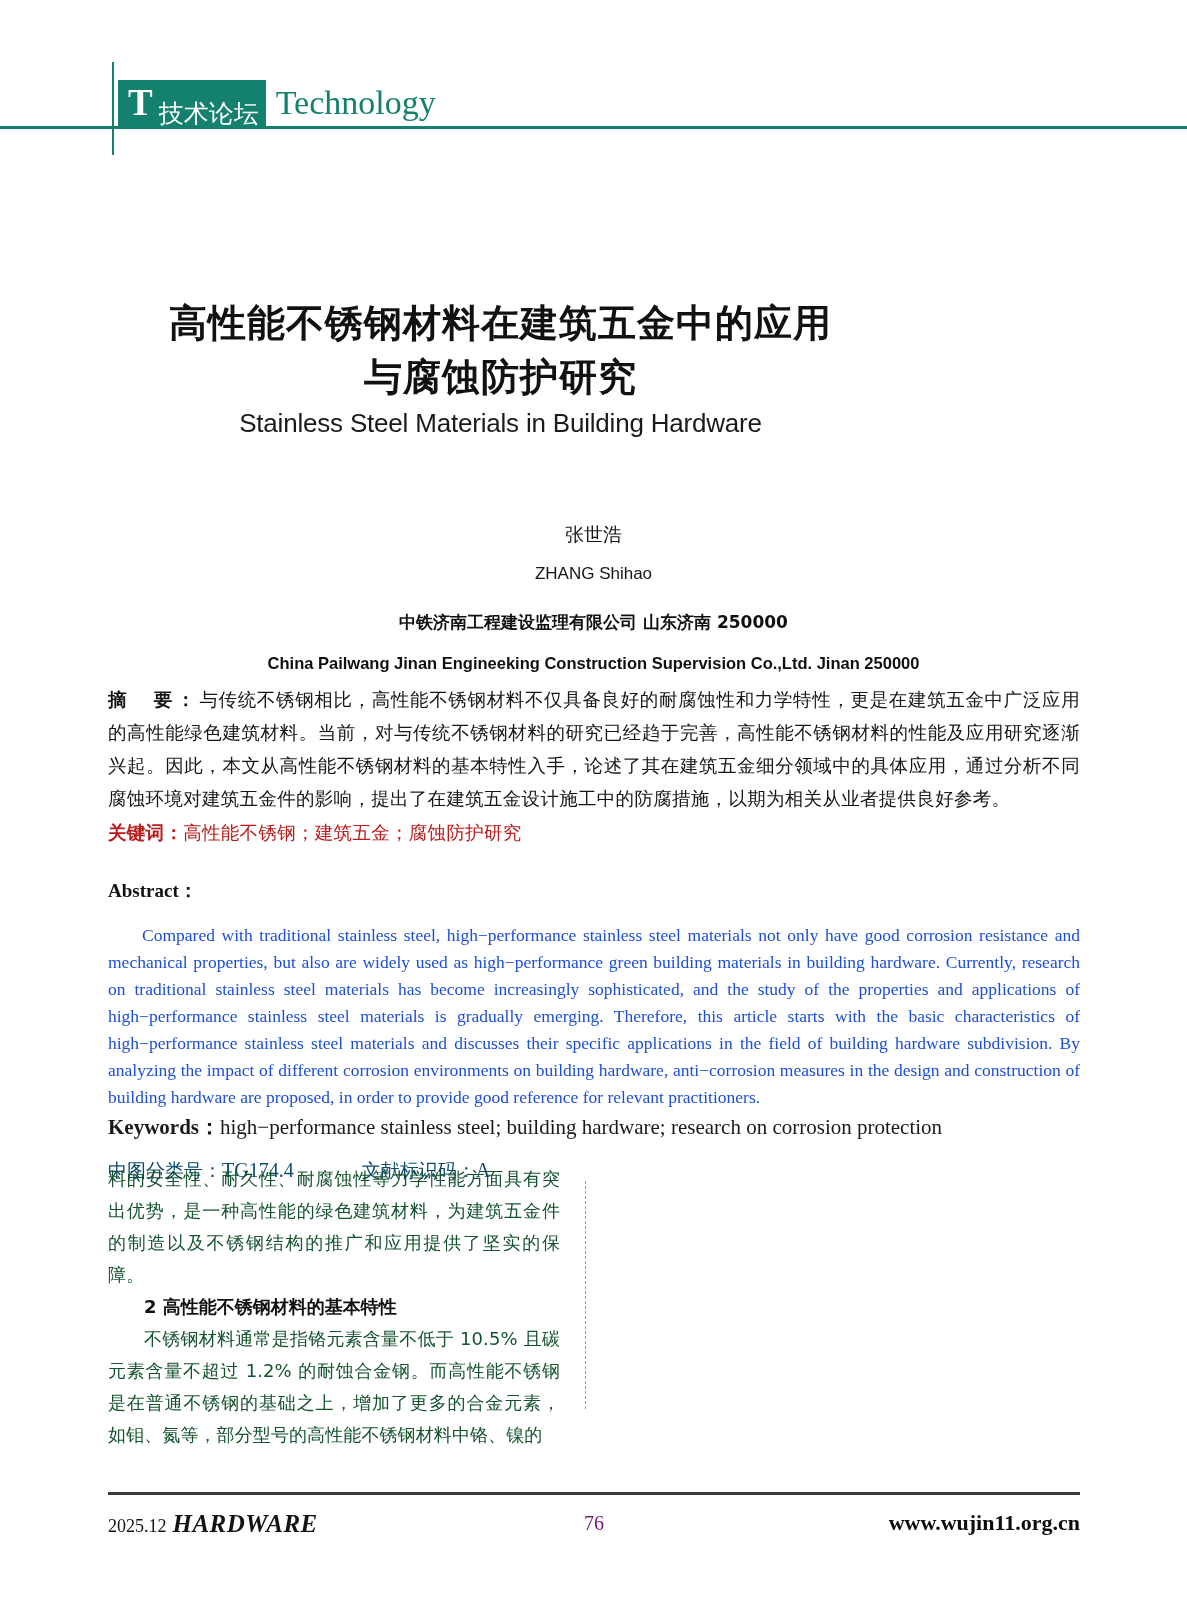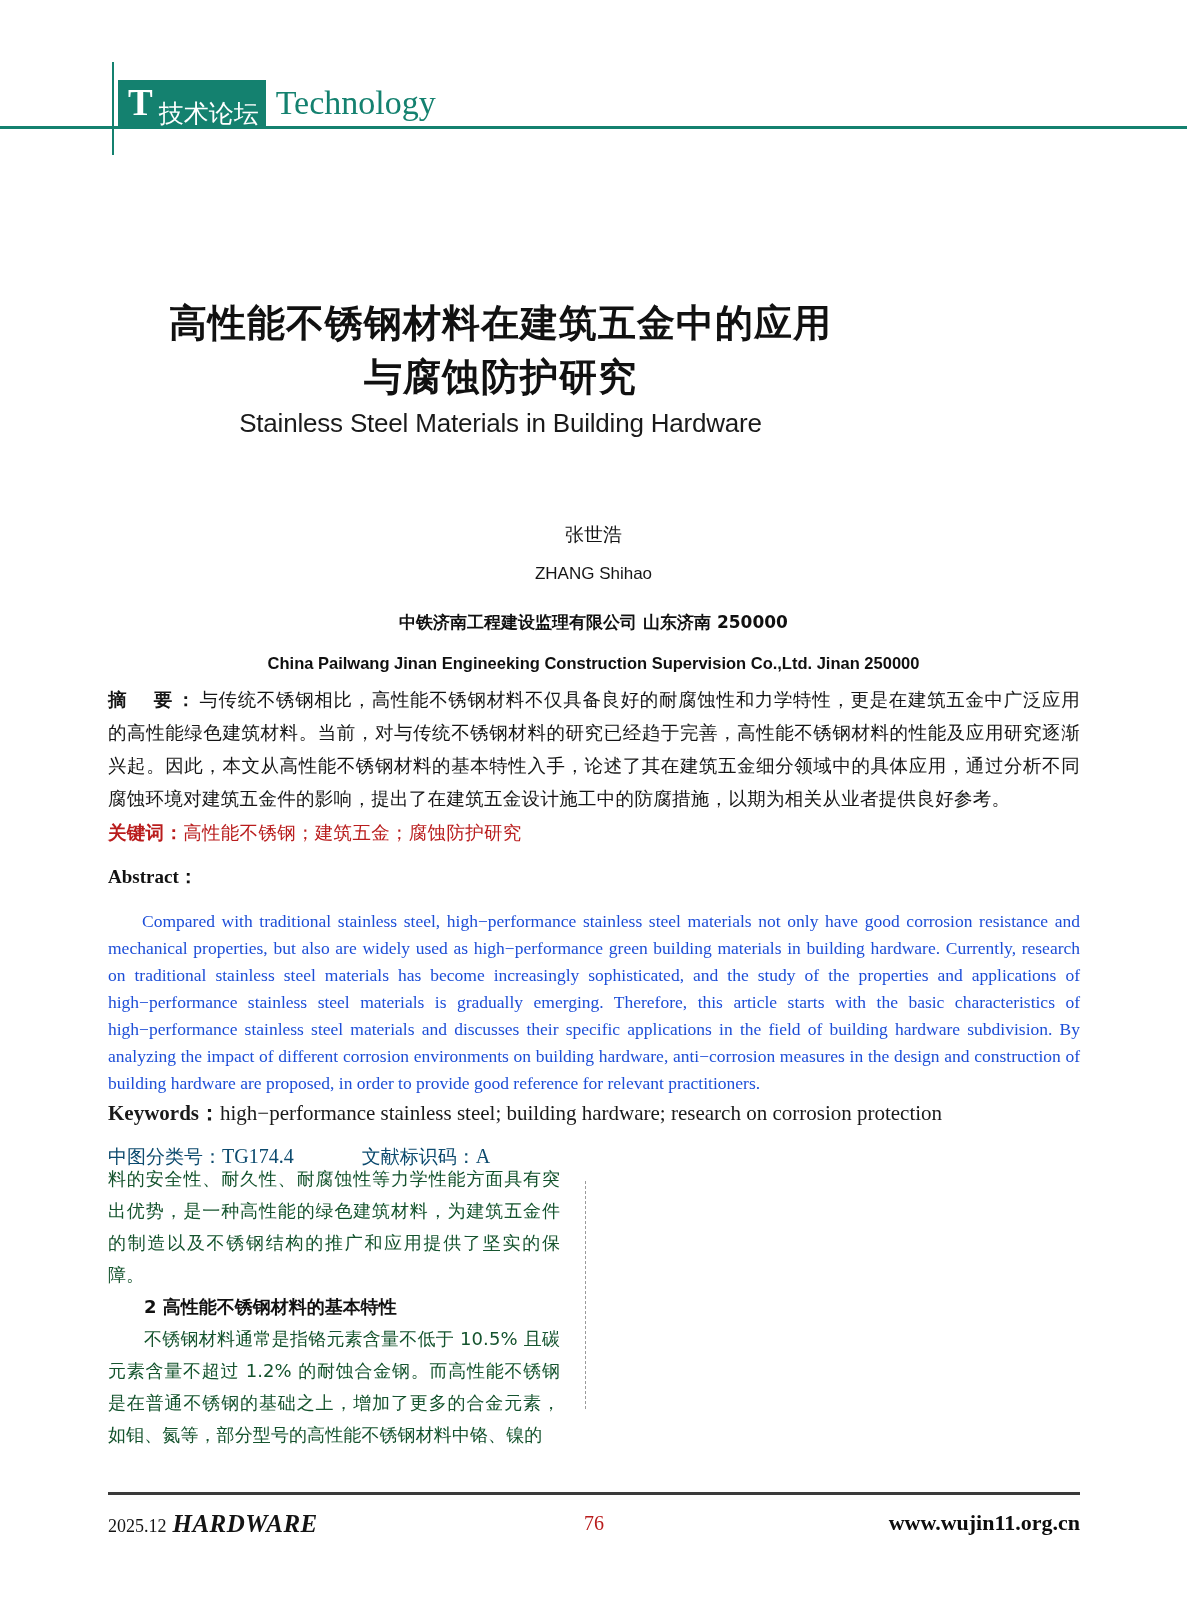--- a/index.html
+++ b/index.html
@@ -185,21 +185,21 @@
   .cn-kw .lbl {
     font-family: "DejaVu Sans", "Liberation Sans", sans-serif;
     font-weight: bold;
   }
   .en-abs-head {
     font-family: "Liberation Serif", "DejaVu Serif", serif;
     font-weight: bold;
     font-size: 19px;
     line-height: 30px;
     color: #111111;
-    margin-top: 13px;
+    margin-top: 27px;
   }
   .en-abs-body {
     font-family: "Liberation Serif", "DejaVu Serif", serif;
     font-size: 17.5px;
     line-height: 27px;
     color: #1d4ed8;
     text-align: justify;
     text-indent: 34px;
     margin-top: 16px;
   }
@@ -312,21 +312,21 @@
     padding-left: 6px;
   }
   .foot-page {
     position: absolute;
     left: 0;
     top: 8px;
     width: 972px;
     text-align: center;
     font-family: "Liberation Serif", "DejaVu Serif", serif;
     font-size: 20px;
-    color: #b91c1c;
+    color: #701a75;
   }
   .foot-url {
     position: absolute;
     right: 0;
     top: 6px;
     font-family: "Liberation Serif", "DejaVu Serif", serif;
     font-weight: bold;
     font-size: 22px;
     color: #0d0d0d;
     white-space: nowrap;

